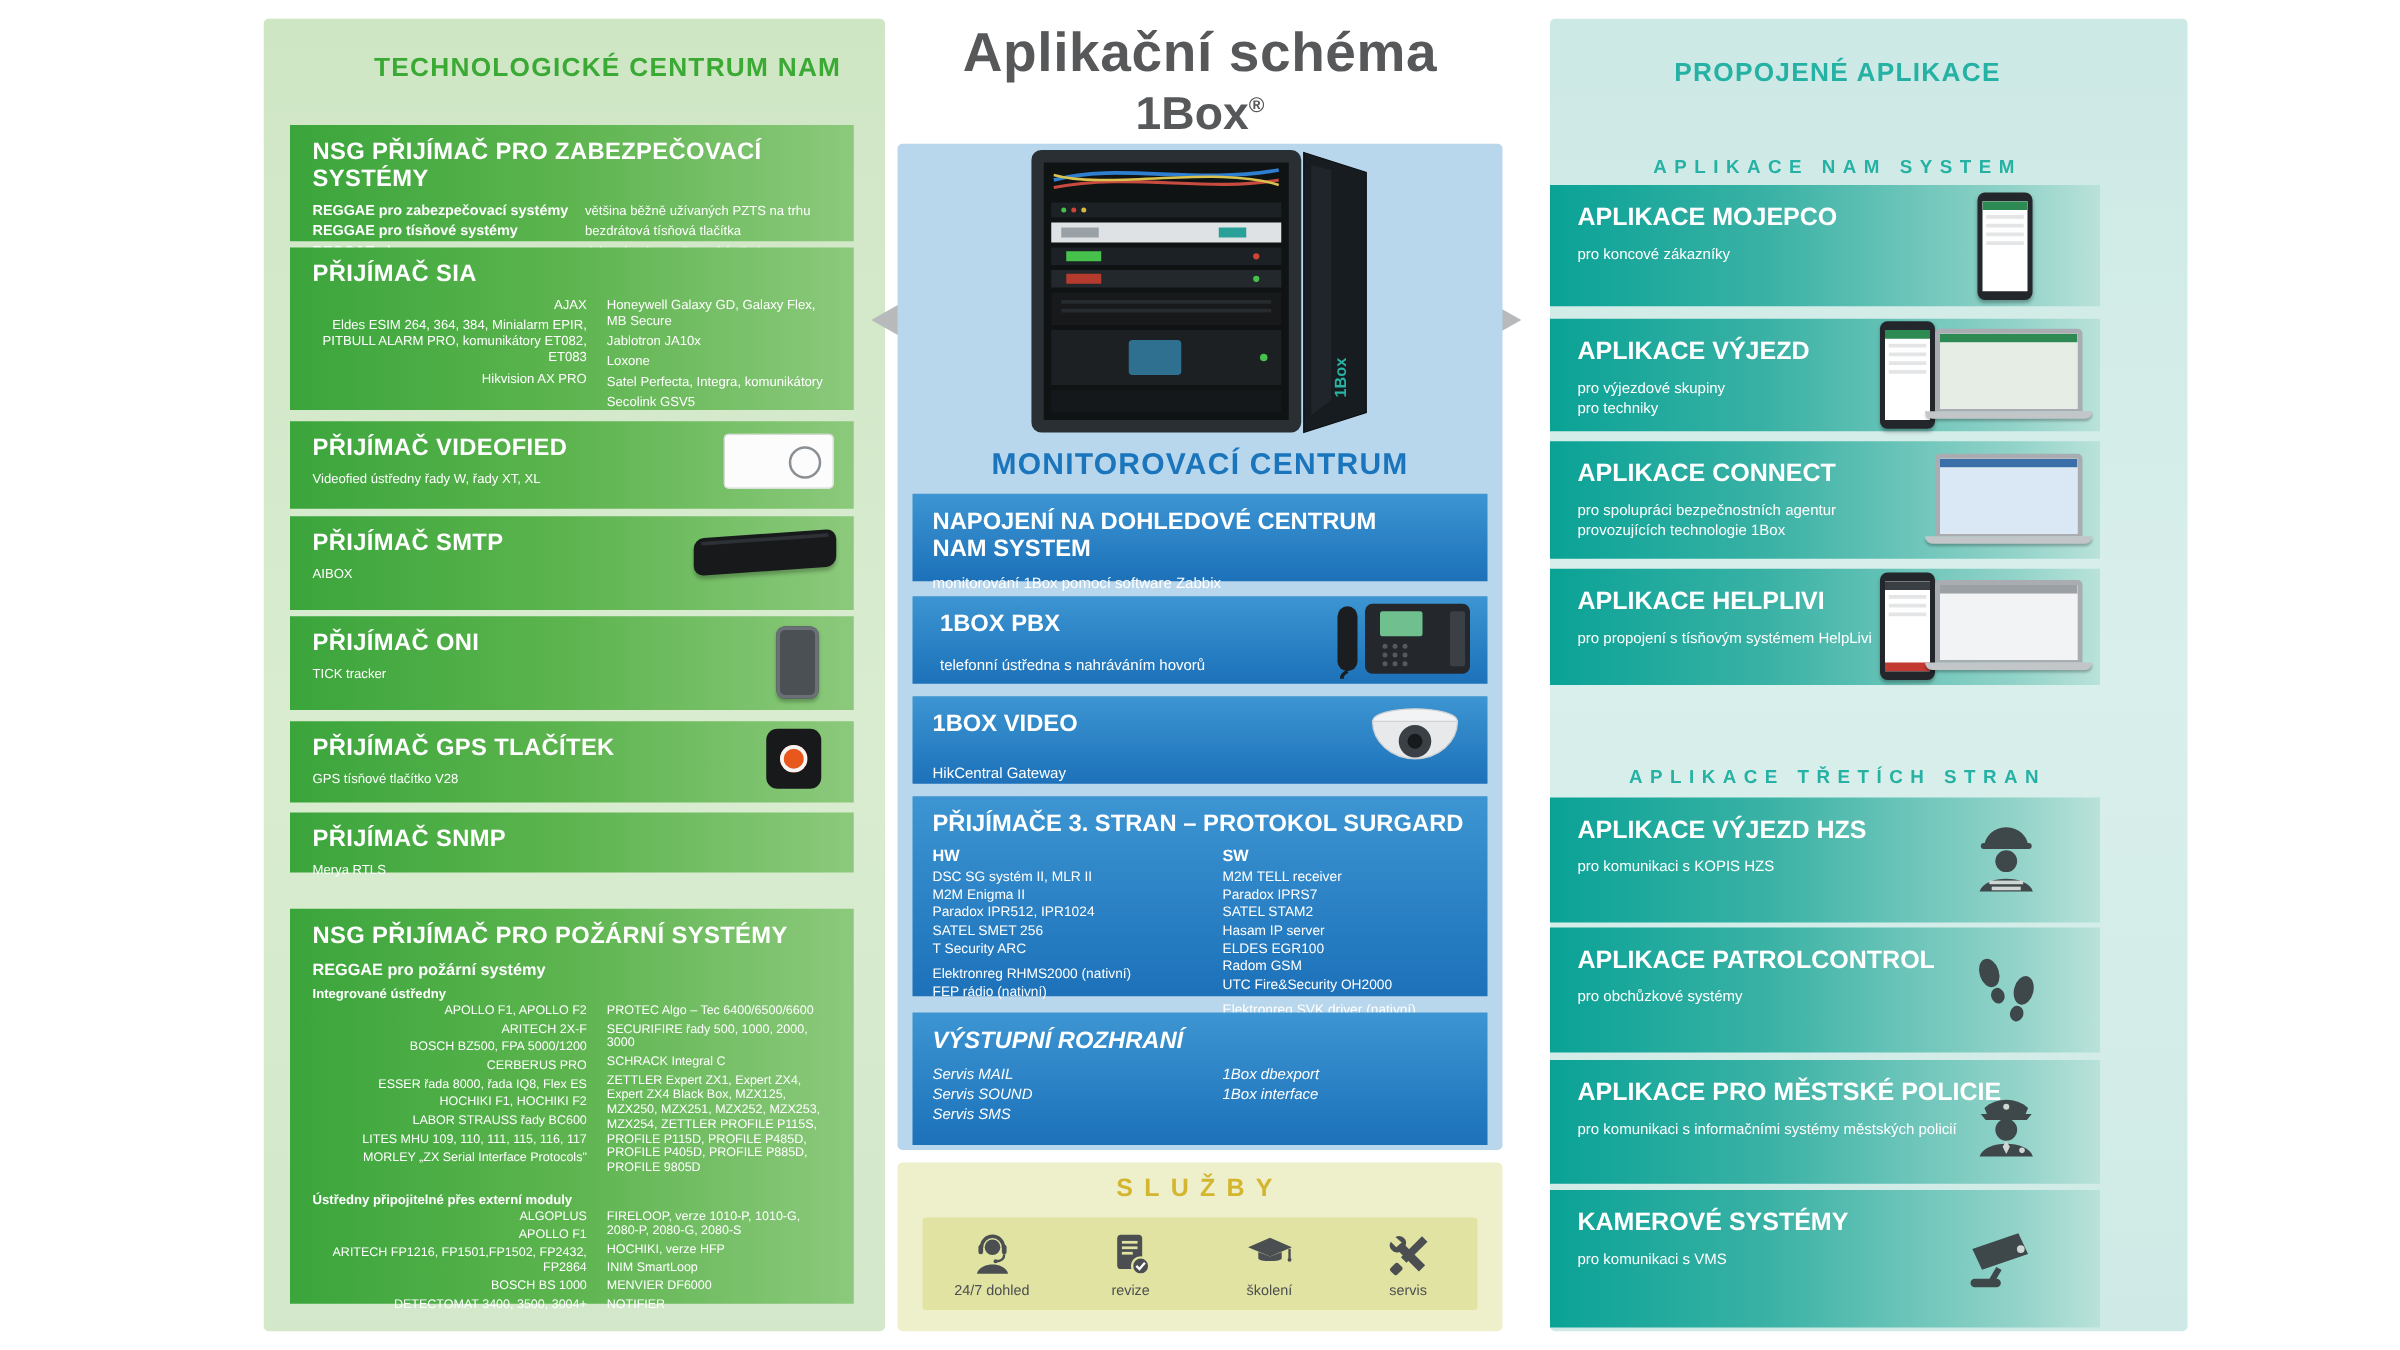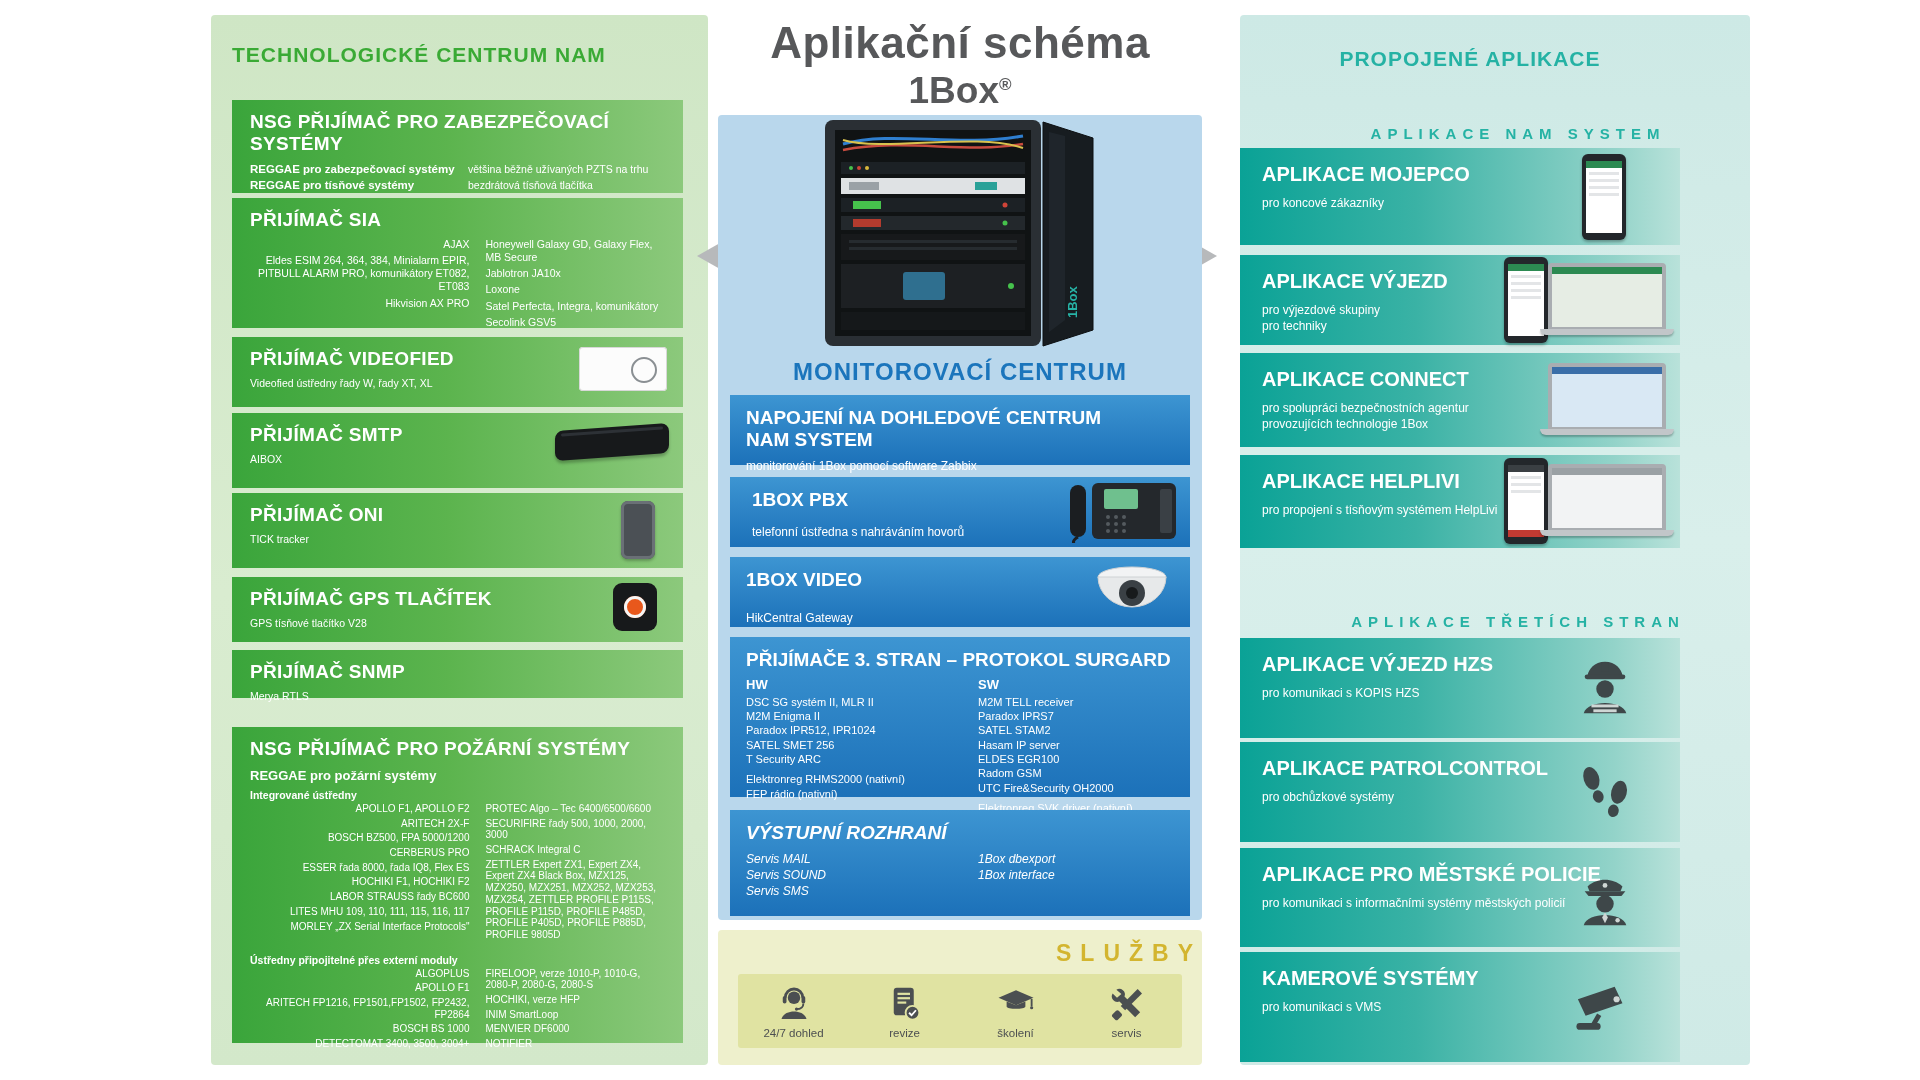--- a/index.html
+++ b/index.html
@@ -13,21 +13,21 @@
   .panel-mid{left:718px;top:115px;width:484px;height:805px;border-radius:4px;background:#b9d7ec;}
   .panel-right{left:1240px;top:15px;width:510px;height:1050px;border-radius:4px;
     background:linear-gradient(180deg,#cde9e5 0%,#d9efeb 50%,#cfeae6 100%);}
   .panel-svc{left:718px;top:930px;width:484px;height:135px;border-radius:4px;background:#eef0cc;}
 
   h1,h2,h3,h4,p,ul{margin:0;padding:0}
   ul.plain{list-style:none}
   ul.plain li{margin:0 0 3px;}
 
   
-  .lp-title{position:absolute;top:28px;left:21px;width:451px;text-align:left;
+  .lp-title{position:absolute;top:28px;left:11px;width:451px;text-align:right;
     color:#3aaa35;font-size:21px;font-weight:bold;letter-spacing:1px;}
   .gbox{position:absolute;left:21px;width:451px;box-sizing:border-box;color:#fff;
     padding:11px 18px;background:linear-gradient(90deg,#3aa53b 0%,#5cb44e 48%,#8cc97c 100%);}
   .gbox h3{font-size:19px;font-weight:bold;letter-spacing:.3px;}
   .gbox .body{margin-top:7px;font-size:10.5px;line-height:1.25;}
   .pair{display:flex;margin-bottom:2px;}
   .pair .k{width:218px;font-weight:bold;font-size:11.5px;flex:none;}
   .pair .v{font-size:10.5px;padding-top:1px;}
   .cols{display:flex;gap:16px;}
   .col-l{width:55%;text-align:right;} .col-r{width:45%;}
@@ -72,33 +72,33 @@
 
   
   .h-arrow{position:absolute;display:flex;align-items:center;height:52px;}
   .h-arrow .tail{height:22px;background:#b7b9bb;}
   .tri-l{width:0;height:0;border-top:26px solid transparent;border-bottom:26px solid transparent;
     border-right:46px solid #b7b9bb;}
   .tri-r{width:0;height:0;border-top:26px solid transparent;border-bottom:26px solid transparent;
     border-left:46px solid #b7b9bb;}
 
   
-  .svc-title{position:absolute;top:10px;left:0;width:100%;text-align:right;color:#d3b52f;
-    font-size:23px;font-weight:bold;letter-spacing:9px;}
+  .svc-title{position:absolute;top:10px;left:0;width:100%;text-align:center;color:#d3b52f;
+    font-size:20px;font-weight:bold;letter-spacing:9px;}
   .svc-inner{position:absolute;left:20px;top:44px;width:444px;height:74px;background:#e0e3a2;
     border-radius:3px;display:flex;align-items:center;justify-content:space-around;}
   .svc-item{display:flex;flex-direction:column;align-items:center;width:25%;}
   .svc-item svg{width:40px;height:40px;}
   .svc-item .lbl{margin-top:3px;font-size:11.5px;color:#4c4f51;}
 
   
   .rp-title{position:absolute;top:32px;left:0;width:460px;text-align:center;
     color:#25b2a4;font-size:21px;font-weight:bold;letter-spacing:1px;}
   .rp-head{position:absolute;left:0;width:460px;text-align:center;color:#25b2a4;
-    font-size:15px;font-weight:bold;letter-spacing:6px;margin-left:48px;}
+    font-size:15px;font-weight:bold;letter-spacing:6px;}
   .tbox{position:absolute;left:0;width:440px;box-sizing:border-box;color:#fff;padding:15px 22px;
     background:linear-gradient(90deg,#0aa296 0%,#3ab2a5 40%,#93d3c9 85%,#b9e2da 100%);}
   .tbox h3{font-size:20px;font-weight:bold;}
   .tbox .body{margin-top:9px;font-size:12px;line-height:1.35;}
   .tbox .body li{margin:0;}
   .app-icon{position:absolute;right:44px;top:50%;transform:translateY(-50%);}
   .app-icon svg{width:62px;height:62px;display:block;}
 
   
   .mphone{position:absolute;width:44px;height:86px;background:#23272b;border-radius:6px;

